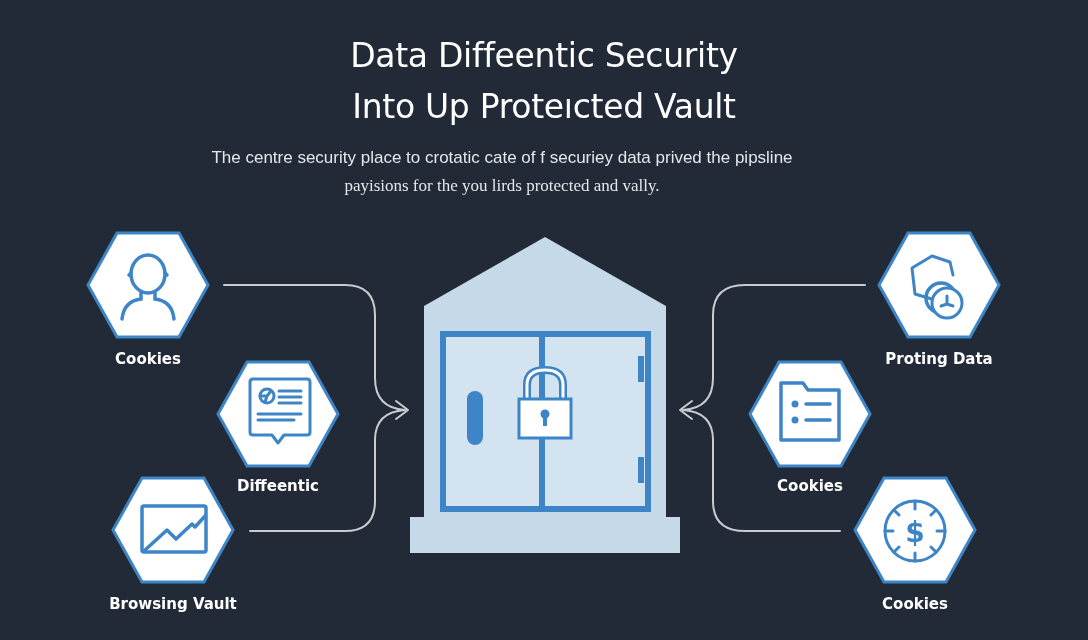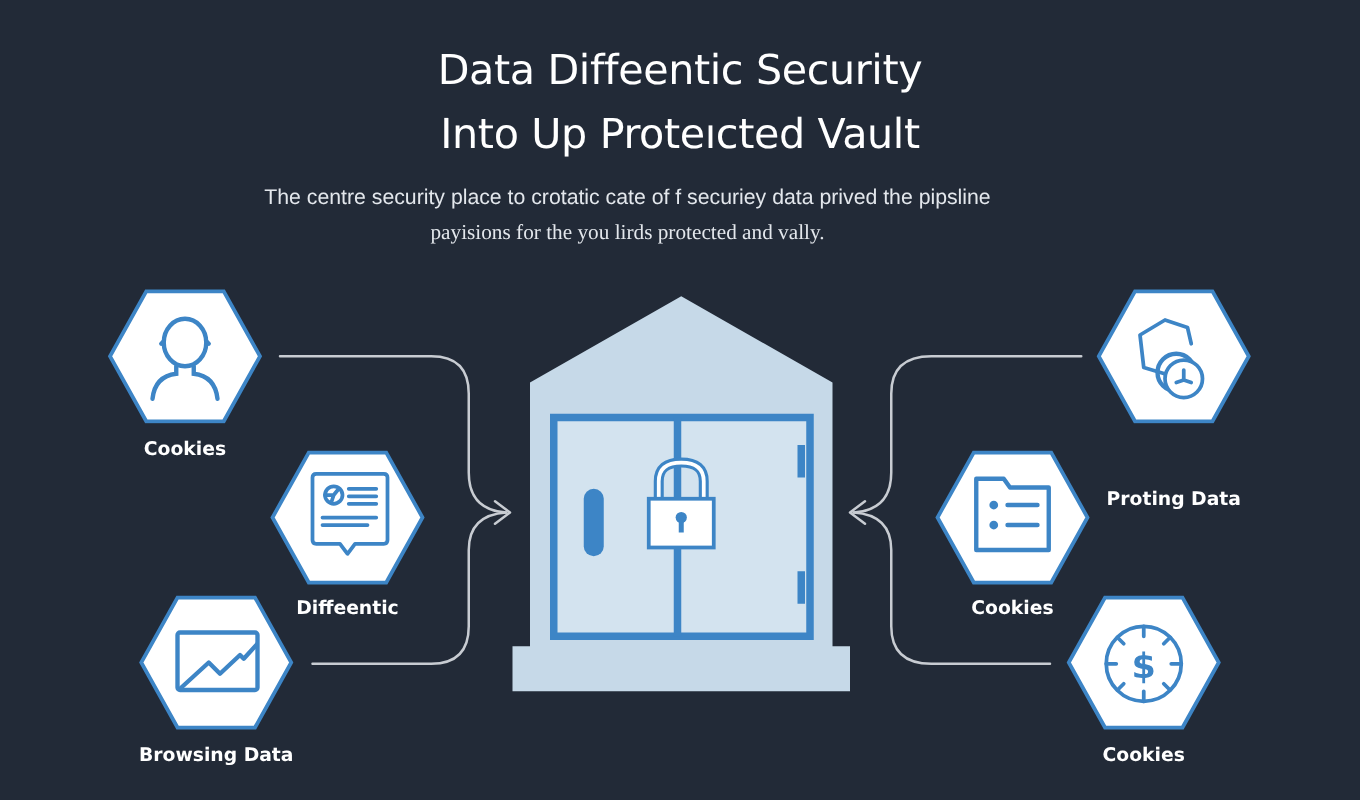--- a/index.html
+++ b/index.html
@@ -130,36 +130,36 @@
   <svg width="124" height="108" viewBox="0 0 124 108">
     <polygon points="31,2 93,2 122,54 93,106 31,106 2,54" fill="#ffffff" stroke="#3d85c6" stroke-width="3"></polygon>
   </svg>
   <svg width="124" height="108" viewBox="0 0 124 108">
     <g fill="none" stroke="#3d85c6" stroke-width="3.5" stroke-linejoin="round">
       <rect x="31" y="30" width="64" height="46" rx="2"></rect>
       <path d="M33 75 L56 54 L65 63 L81 48 L84 51 L95 39"></path>
     </g>
   </svg>
 </div>
-<div class="label" style="left:103px; top:595px; width:140px;">Browsing Data</div>
+<div class="label" style="left:103px; top:595px; width:140px;">Browsing Vault</div>
 
 <div class="hex" style="left:877px; top:231px;">
   <svg width="124" height="108" viewBox="0 0 124 108">
     <polygon points="31,2 93,2 122,54 93,106 31,106 2,54" fill="#ffffff" stroke="#3d85c6" stroke-width="3"></polygon>
   </svg>
   <svg width="124" height="108" viewBox="0 0 124 108">
     <g fill="none" stroke="#3d85c6" stroke-width="3" stroke-linecap="round" stroke-linejoin="round">
       <path d="M58 69 L38 63 L35 37 L55 25 L73 31 L76 44"></path>
       <circle cx="64" cy="67" r="15" stroke-width="3.5"></circle>
       <circle cx="70" cy="72" r="15" fill="#ffffff"></circle>
       <path d="M70 65 L70 73 L76 75 M70 73 L64 75"></path>
     </g>
   </svg>
 </div>
-<div class="label" style="left:869px; top:350px; width:140px;margin-top:40px;">Proting Data</div>
+<div class="label" style="left:869px; top:350px; width:140px;">Proting Data</div>
 
 <div class="hex" style="left:748px; top:360px;">
   <svg width="124" height="108" viewBox="0 0 124 108">
     <polygon points="31,2 93,2 122,54 93,106 31,106 2,54" fill="#ffffff" stroke="#3d85c6" stroke-width="3"></polygon>
   </svg>
   <svg width="124" height="108" viewBox="0 0 124 108">
     <g fill="none" stroke="#3d85c6" stroke-width="3.5" stroke-linecap="round" stroke-linejoin="round">
       <path d="M33 23 L55 23 L60 30 L91 30 L91 80 L33 80 Z"></path>
       <path d="M58 44 L82 44 M58 60 L82 60"></path>
     </g>

